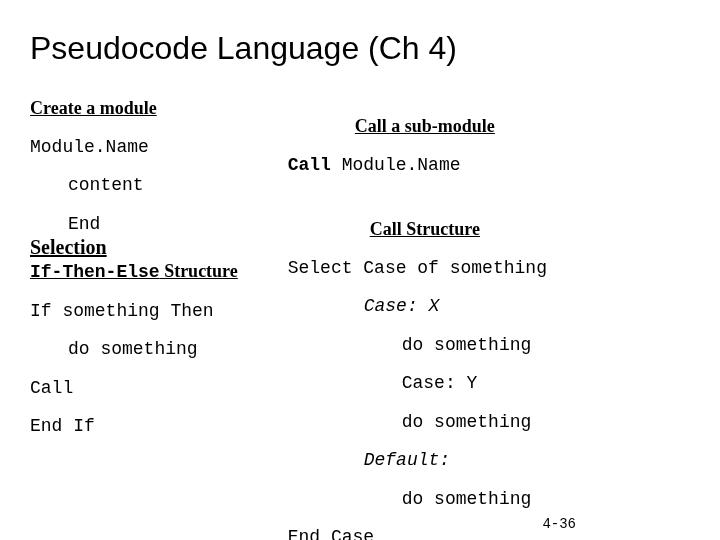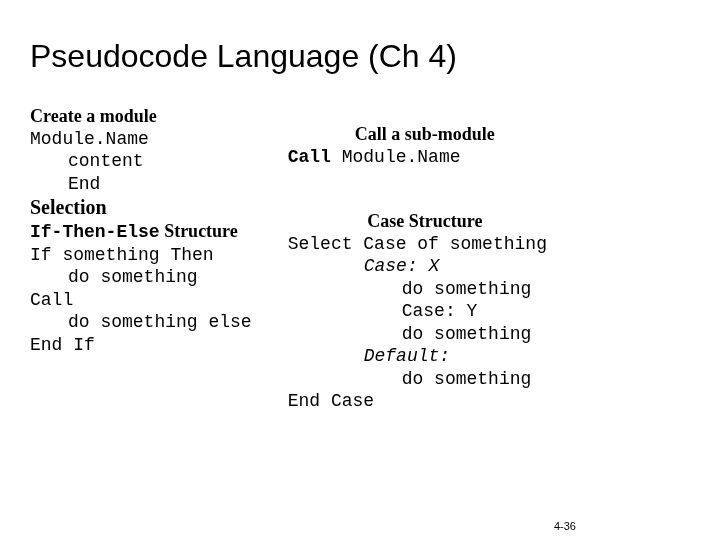--- a/index.html
+++ b/index.html
@@ -8,21 +8,21 @@
     width: 720px;
     height: 540px;
     background: #fff;
     color: #000;
     font-family: "Times New Roman", Times, serif;
   }
   .slide {
     box-sizing: border-box;
     width: 592px;
     height: 540px;
-    padding: 38px 30px 20px 30px;
+    padding: 30px 30px 20px 30px;
     position: relative;
   }
   .title {
     font-family: Arial, Helvetica, sans-serif;
     font-size: 32px;
     font-weight: normal;
     margin: 0 0 30px 0;
   }
   .cols {
     display: flex;
@@ -34,36 +34,37 @@
     line-height: 1.25;
   }
   .col-right {
     width: 330px;
     font-size: 18px;
     line-height: 1.25;
   }
   .mono {
     font-family: "Courier New", Courier, monospace;
     font-size: 18px;
+    margin-top: 16px;
   }
   .serif {
     font-family: "Times New Roman", Times, serif;
   }
   .b { font-weight: bold; }
-  .u { }
+  .u { text-decoration: underline; }
   .cen { text-align: center; }
   .ind1 { padding-left: 38px; }
   .ind2 { padding-left: 76px; display:block;font-style:italic;}
   .ind3 { padding-left: 114px; display:block;}
   .page-num {
     position: absolute;
     right: 16px;
     bottom: 8px;
-    font-family: Liberation Sans, sans-serif;
-    font-size: 11px;
+    font-family: Liberation Mono, monospace;
+    font-size: 14px;
     color: #000;
   }
   .spacer { height: 18px; }
   .small-spacer { height: 6px; }
 </style>
 </head>
 <body>
 
 <div class="slide">
 
@@ -76,34 +77,33 @@
       <div class="mono">Module.Name</div>
       <div class="mono ind1">content</div>
       <div class="mono ind1">End</div>
       <div class="serif b u" style="font-size:20px;">Selection</div>
       <div>
         <span class="mono b u">If-Then-Else</span><span class="serif b u"> Structure</span>
       </div>
       <div class="mono">If something Then</div>
       <div class="mono ind1">do something</div>
       <div class="mono">Call</div>
-      <div class="mono ind1">do something else</div>
       <div class="mono">End If</div>
     </div>
 
     <div class="col-right">
       <div class="spacer"></div>
       <div class="serif b u cen">Call a sub-module</div>
       <div class="mono">
         <span class="b">Call</span><span> Module.Name</span>
       </div>
       <div class="spacer"></div>
       <div class="spacer"></div>
       <div class="small-spacer"></div>
-      <div class="serif b u cen">Case Structure</div>
+      <div class="serif b u cen">Call Structure</div>
       <div class="mono">Select Case of something</div>
       <span class="mono ind2">Case: X</span>
       <span class="mono ind3">do something</span>
       <span class="mono ind3">Case: Y</span>
       <span class="mono ind3">do something</span>
       <span class="mono ind2">Default:</span>
       <span class="mono ind3">do something</span>
       <div class="mono">End Case</div>
     </div>
 

